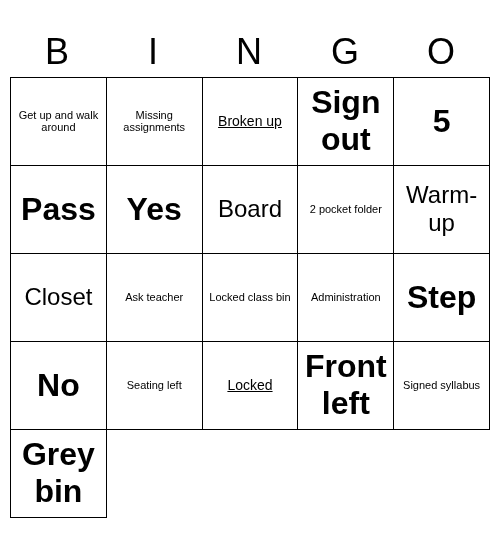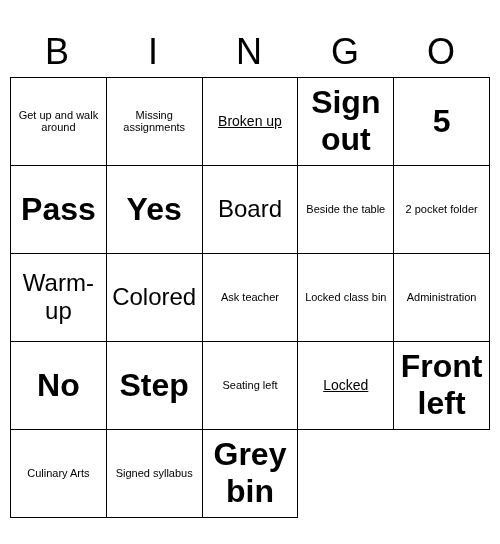--- a/index.html
+++ b/index.html
@@ -89,58 +89,52 @@
       <div class="bingo-cell">
         <span class="text-xlarge">Pass</span>
       </div>
       <div class="bingo-cell">
         <span class="text-xlarge">Yes</span>
       </div>
       <div class="bingo-cell">
         <span class="text-large">Board</span>
       </div>
       <div class="bingo-cell">
-        <span class="text-small">Beside the table</span>
-      </div>
-      <div class="bingo-cell">
         <span class="text-small">2 pocket folder</span>
       </div>
       <div class="bingo-cell">
         <span class="text-large">Warm-up</span>
       </div>
       <div class="bingo-cell">
-        <span class="text-large">Colored</span>
+        <span class="text-large">Closet</span>
       </div>
       <div class="bingo-cell">
         <span class="text-small">Ask teacher</span>
       </div>
       <div class="bingo-cell">
         <span class="text-small">Locked class bin</span>
       </div>
       <div class="bingo-cell">
         <span class="text-small">Administration</span>
       </div>
       <div class="bingo-cell">
-        <span class="text-xlarge">No</span>
+        <span class="text-xlarge">Step</span>
       </div>
       <div class="bingo-cell">
-        <span class="text-xlarge">Step</span>
+        <span class="text-xlarge">No</span>
       </div>
       <div class="bingo-cell">
         <span class="text-small">Seating left</span>
       </div>
       <div class="bingo-cell">
         <span class="text-medium">Locked</span>
       </div>
       <div class="bingo-cell">
         <span class="text-xlarge">Front left</span>
       </div>
       <div class="bingo-cell">
-        <span class="text-small">Culinary Arts</span>
-      </div>
-      <div class="bingo-cell">
         <span class="text-small">Signed syllabus</span>
       </div>
       <div class="bingo-cell">
         <span class="text-xlarge">Grey bin</span>
       </div>
     </div>
 </div>
 
 </body></html>

